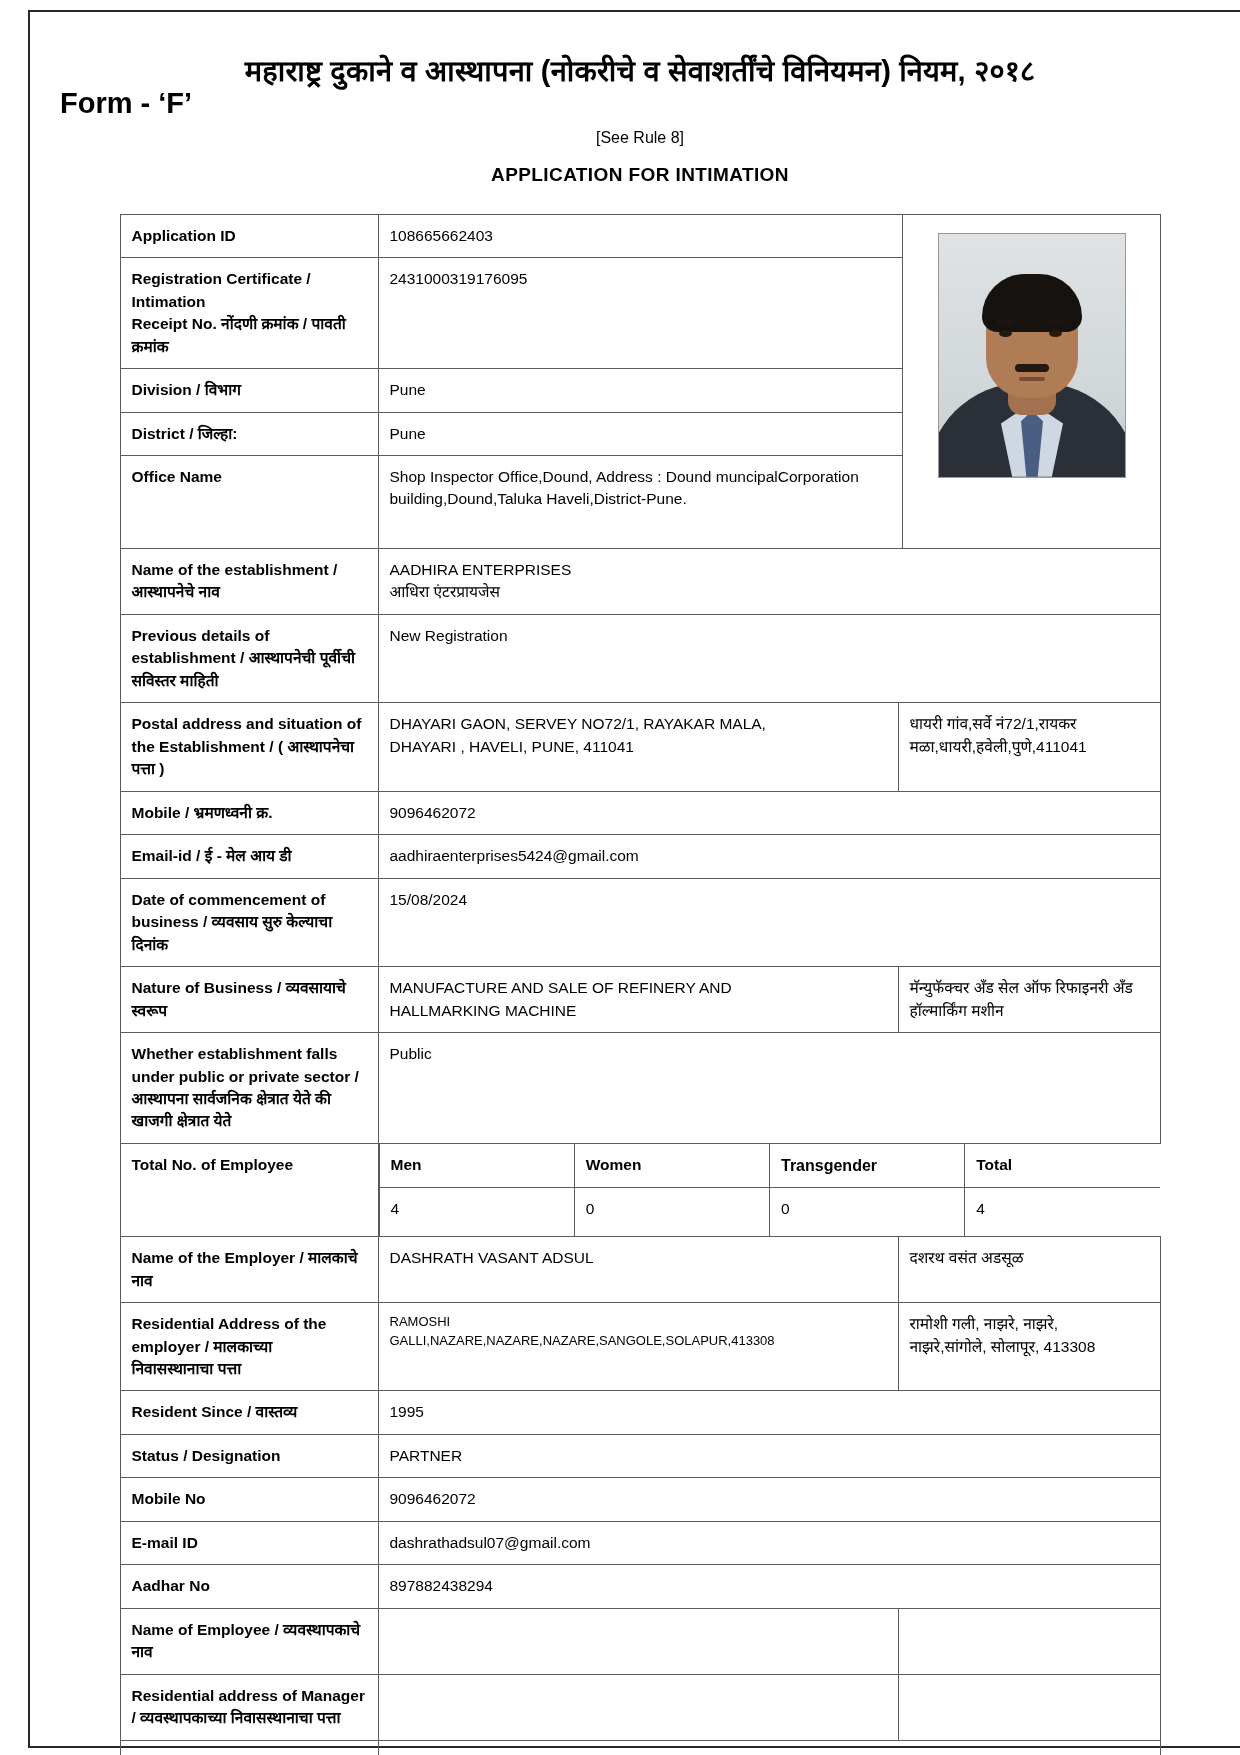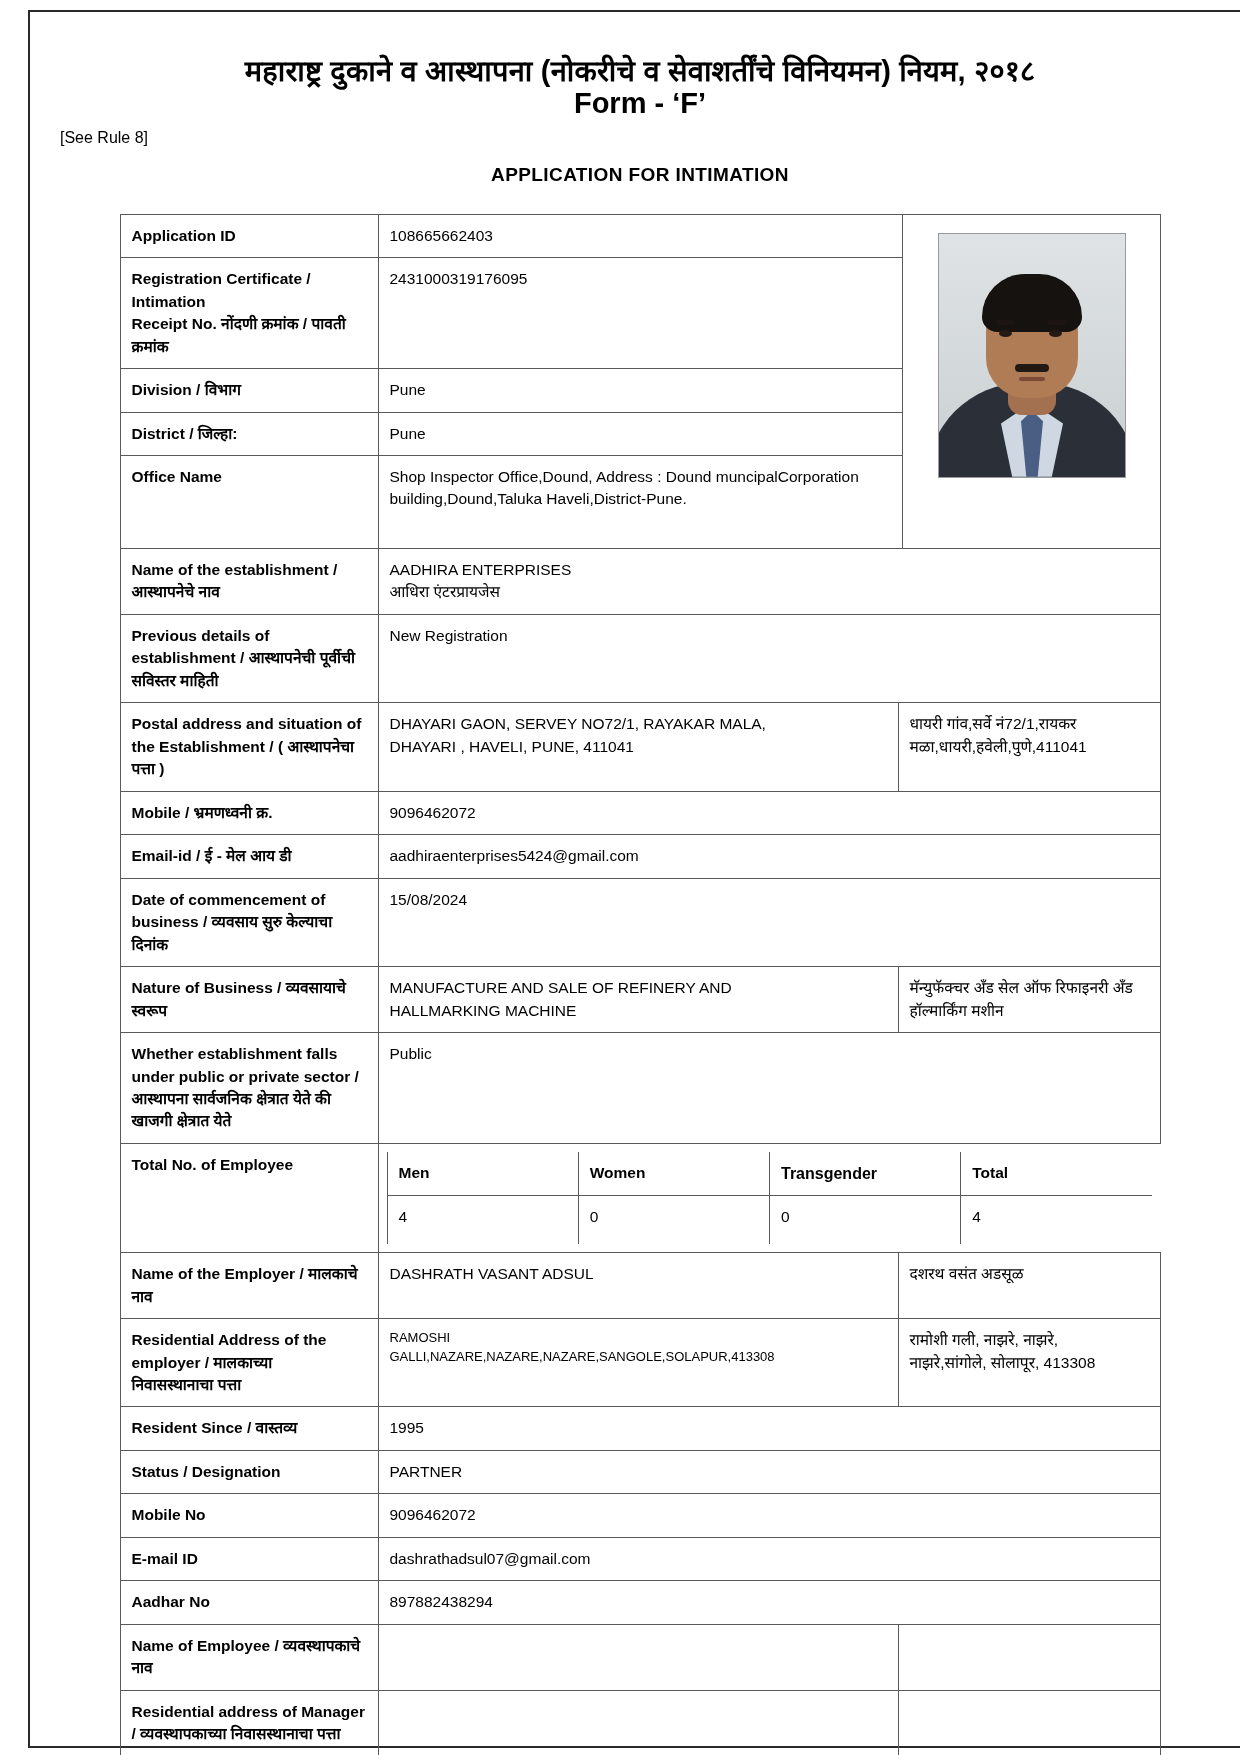--- a/index.html
+++ b/index.html
@@ -32,27 +32,27 @@
   .title-mr {
     text-align: center;
     font-family: "Liberation Sans", sans-serif;
     font-weight: bold;
     font-size: 29px;
     line-height: 1.22;
     letter-spacing: 0.2px;
     margin: 14px 6px 0 6px;
   }
   .title-form {
-    text-align: center;
     font-weight: bold;
     font-size: 29px;
     line-height: 1.15;
     margin-top: -2px;
   }
   .see-rule {
+    text-align: center;
     font-size: 16px;
     margin-top: 8px;
     font-weight: normal;
   }
   .app-intimation {
     text-align: center;
     font-size: 19px;
     font-weight: bold;
     letter-spacing: 0.4px;
     margin-top: 17px;
@@ -334,21 +334,21 @@
             <div>Whether establishment falls</div>
             <div>under public or private sector /</div>
             <div>आस्थापना सार्वजनिक क्षेत्रात येते की</div>
             <div>खाजगी क्षेत्रात येते</div>
           </td>
           <td class="val" colspan="2">Public</td>
         </tr>
 
         <tr>
           <td class="lbl" rowspan="2">Total No. of Employee</td>
-          <td colspan="2" style="padding:8px;border:0">
+          <td colspan="2" style="padding:0;border:0">
             <table style="border-collapse:collapse;width:100%;table-layout:fixed">
               <colgroup>
                 <col style="width:25%">
                   <col style="width:25%">
                   <col style="width:25%">
                   <col style="width:25%">
               </colgroup>
               <tbody>
                 <tr class="emp-head">
                   <td style="border:1px solid #5a5a5a;border-top:0;font-weight:bold;font-size:15.5px">Men</td>

